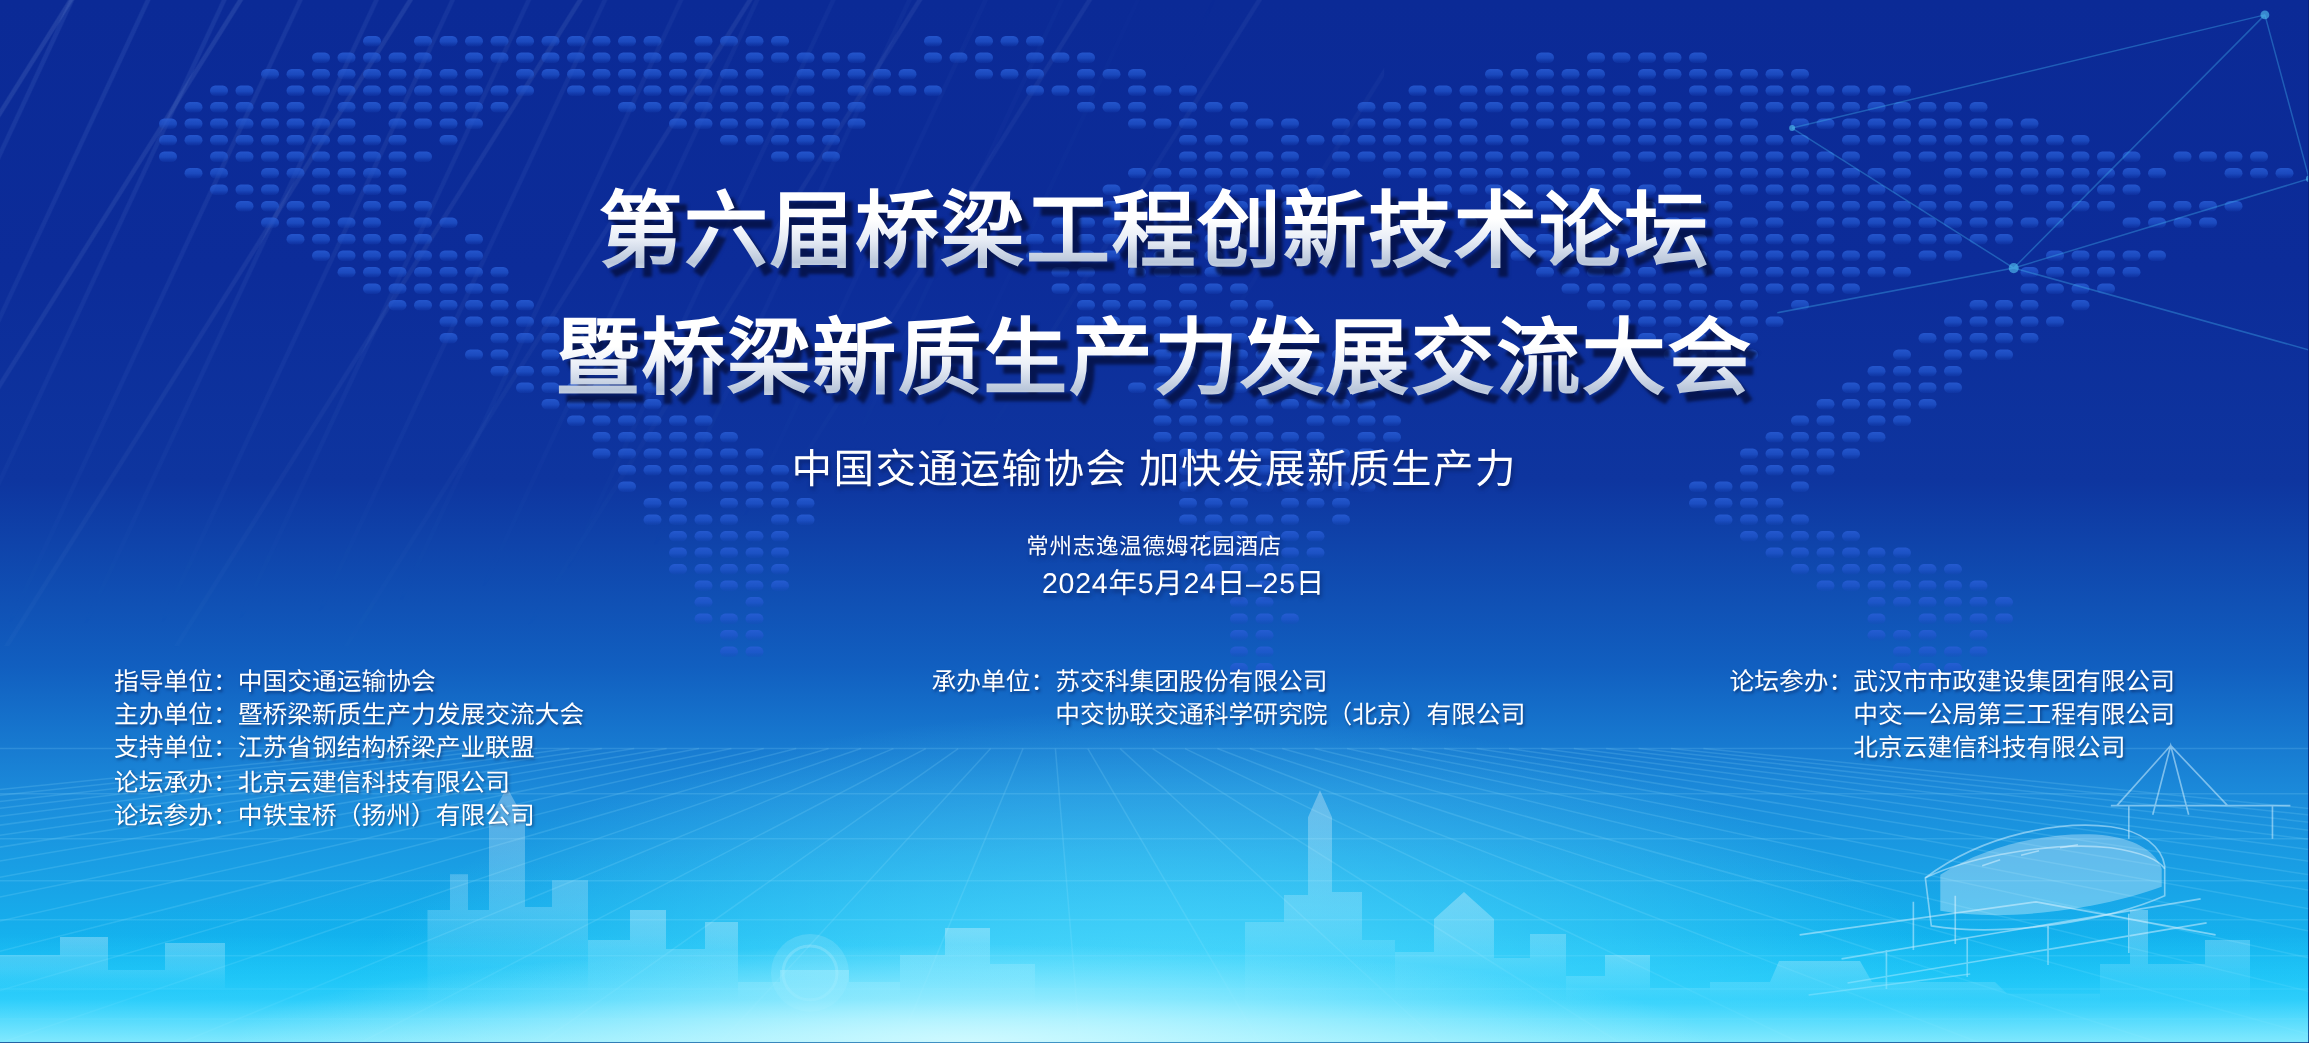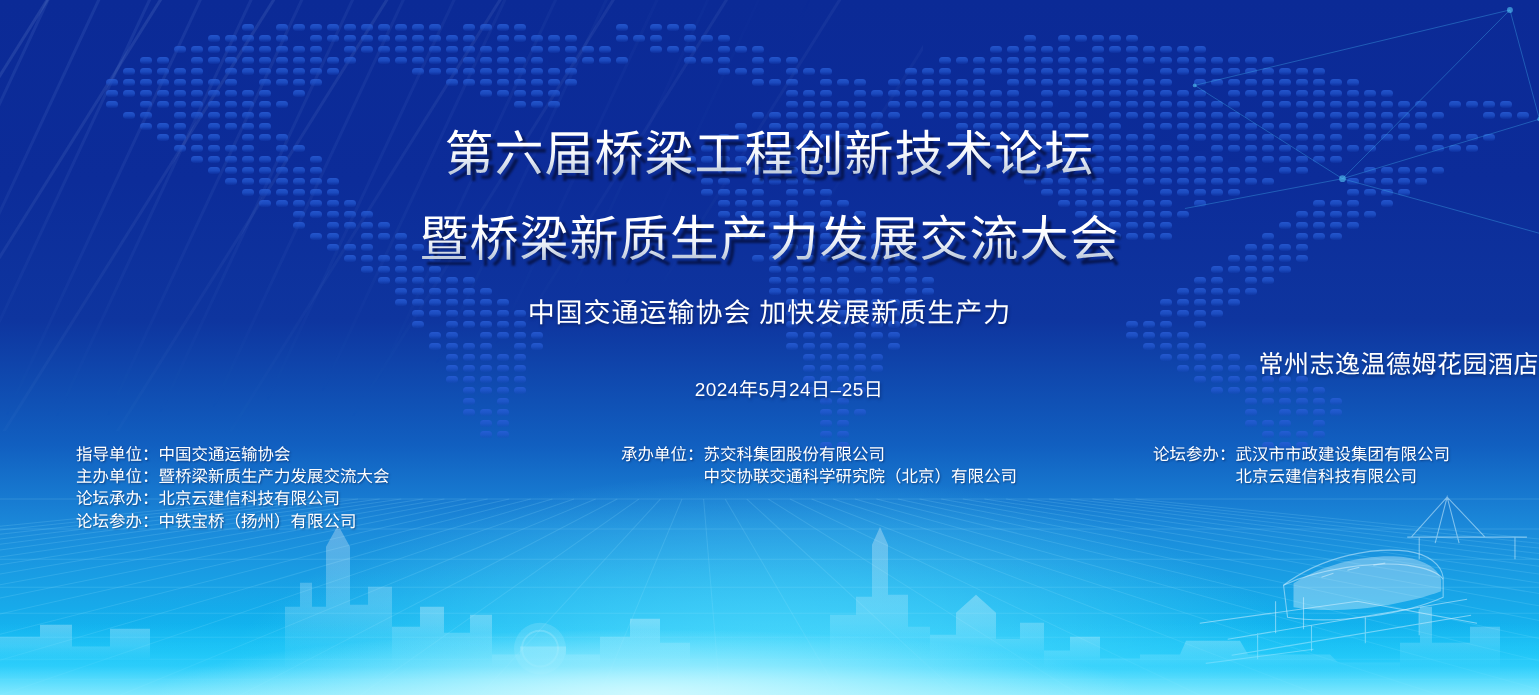--- a/index.html
+++ b/index.html
@@ -77,43 +77,43 @@
       linear-gradient(180deg, rgba(0,190,245,0) 0%, rgba(60,215,255,.55) 60%, rgba(150,240,255,.8) 100%);
     pointer-events:none;
   }
 
   
   .content{position:absolute; left:0; top:0; width:100%; height:100%;}
 
   .title-block{position:absolute; left:0; top:112px; width:100%; text-align:center;}
   .title-line{
     font-family:"DejaVu Serif","Liberation Serif",serif;
-    font-weight:400;
-    font-size:49px;
+    font-weight:700;
+    font-size:56px;
     line-height:85px;
     letter-spacing:1px;
     color:#fff;
     background:linear-gradient(180deg,#ffffff 0%,#ffffff 40%,#e8edf6 56%,#b9c6da 74%,#ffffff 96%);
     -webkit-background-clip:text;
     background-clip:text;
     -webkit-text-fill-color:transparent;
     filter:drop-shadow(5px 6px 1px rgba(4,14,60,.78));
     white-space:nowrap;
   }
 
   .subtitle{
     position:absolute; left:0; top:296px; width:100%; text-align:center;
     font-size:27px; line-height:34px; color:#ffffff; letter-spacing:1px;
     text-shadow:1px 2px 3px rgba(5,20,70,.55);
     white-space:nowrap;
   }
 
   .venue{
-    position:absolute; left:0; top:352px; width:100%; text-align:right;
-    font-size:25px; line-height:26px; color:#ffffff; letter-spacing:.5px;
+    position:absolute; left:0; top:352px; width:100%; text-align:center;
+    font-size:15px; line-height:26px; color:#ffffff; letter-spacing:.5px;
     text-shadow:1px 2px 3px rgba(5,20,70,.5);
     white-space:nowrap;
   }
   .dates{
     position:absolute; left:0; top:377px; width:100%; text-align:center;
     font-family:"Liberation Sans","DejaVu Sans",sans-serif;
     font-size:19px; line-height:26px; color:#ffffff; font-weight:500; letter-spacing:.5px;
     text-shadow:1px 2px 3px rgba(5,20,70,.5);
     white-space:nowrap;
     padding-left:39px;
@@ -1303,27 +1303,29 @@
     </div>
 
     <div class="subtitle">中国交通运输协会 加快发展新质生产力</div>
     <div class="venue">常州志逸温德姆花园酒店</div>
     <div class="dates">2024年5月24日–25日</div>
 
     <div class="orgs">
       <div class="org-col" id="col-left">
           <span class="row"><span class="lbl">指导单位：</span><span>中国交通运输协会</span></span>
           <span class="row"><span class="lbl">主办单位：</span><span>暨桥梁新质生产力发展交流大会</span></span>
+          <span class="row"><span class="lbl">支持单位：</span><span>江苏省钢结构桥梁产业联盟</span></span>
           <span class="row"><span class="lbl">论坛承办：</span><span>北京云建信科技有限公司</span></span>
           <span class="row"><span class="lbl">论坛参办：</span><span>中铁宝桥（扬州）有限公司</span></span>
         </div>
       <div class="org-col" id="col-mid">
           <span class="row"><span class="lbl">承办单位：</span><span>苏交科集团股份有限公司</span></span>
           <span class="row"><span class="lbl" style="visibility: hidden;">承办单位：</span><span>中交协联交通科学研究院（北京）有限公司</span></span>
         </div>
       <div class="org-col" id="col-right">
           <span class="row"><span class="lbl">论坛参办：</span><span>武汉市市政建设集团有限公司</span></span>
+          <span class="row"><span class="lbl" style="visibility: hidden;">论坛参办：</span><span>中交一公局第三工程有限公司</span></span>
           <span class="row"><span class="lbl" style="visibility: hidden;">论坛参办：</span><span>北京云建信科技有限公司</span></span>
         </div>
     </div>
 
   </div>
 </div>
 
 </body></html>

